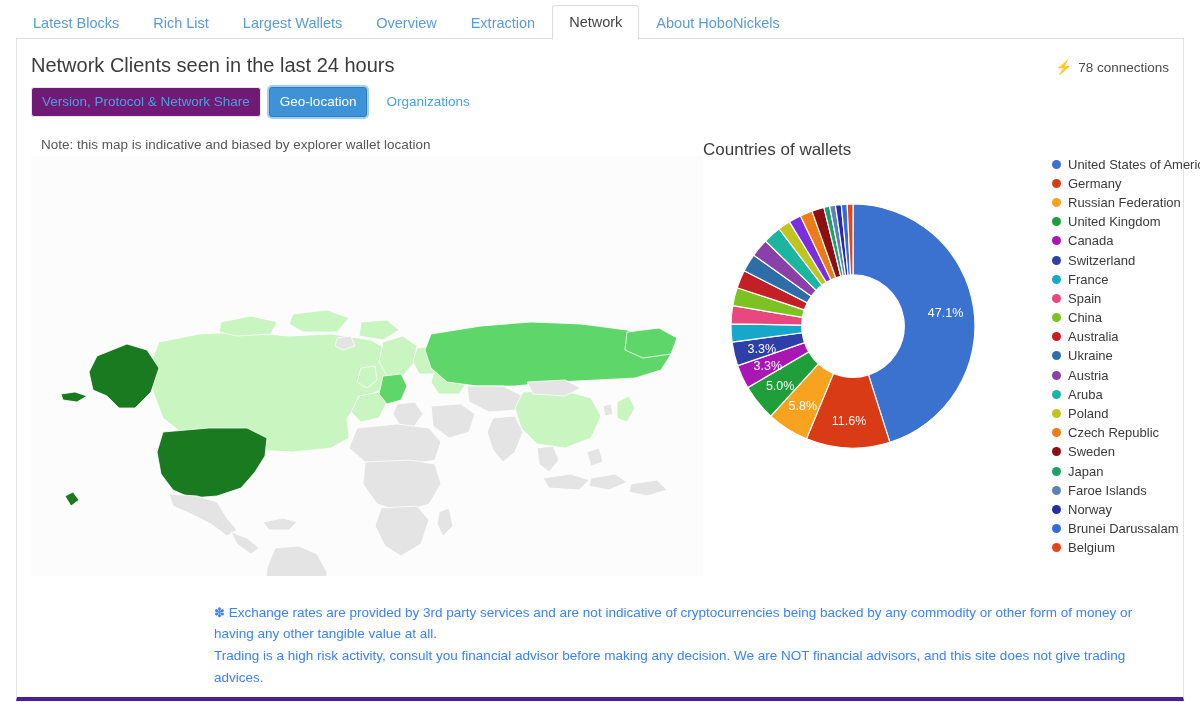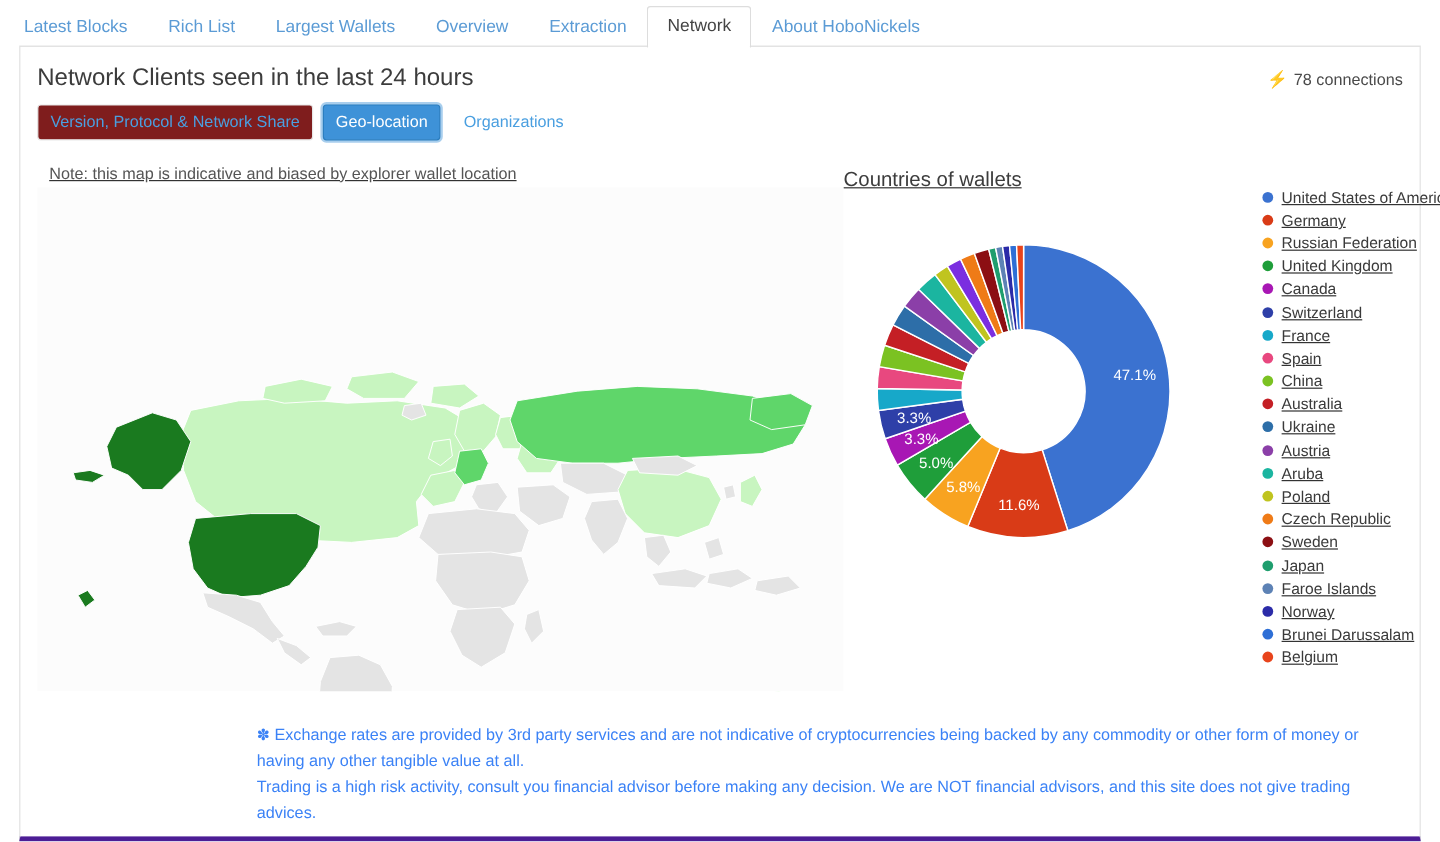--- a/index.html
+++ b/index.html
@@ -13,21 +13,21 @@
     font-family: "Liberation Sans", sans-serif;
     color: #333333;
     overflow: hidden;
     position: relative;
   }
 
   
   .navtabs {
     position: relative;
     height: 39px;
-    padding-left: 3px;
+    padding-left: 16px;
     box-sizing: border-box;
     display: flex;
     align-items: flex-end;
   }
   .navtabs::after {
     content: "";
     position: absolute;
     left: 16px;
     right: 16px;
     bottom: 0;
@@ -104,37 +104,36 @@
     padding: 7px 10px;
     border-radius: 3px;
     border: 1px solid transparent;
     cursor: pointer;
     white-space: nowrap;
     background: transparent;
     color: #4a9fe0;
     font-family: inherit;
   }
   .subtab.muted {
-    background: #7f1d1d;
+    background: #701a75;
     color: #4a9fe0;
     border-color: #e7e7e7;
   }
   .subtab.active {
     background: #3e92d8;
     color: #ffffff;
     border: 1px solid #2b7ec0;
     box-shadow: 0 0 0 2px rgba(62,146,216,.45);
   }
 
   
   .content {
     display: flex;
     padding: 0 14px;
     box-sizing: border-box;
-    text-decoration: underline;
   }
   .col-map { width: 672px; flex: 0 0 672px; }
   .col-chart { flex: 1 1 auto; display: flex; gap: 41px; }
 
   .note {
     font-size: 13.5px;
     color: #555555;
     padding: 20px 0 4px 10px;
   }
 

